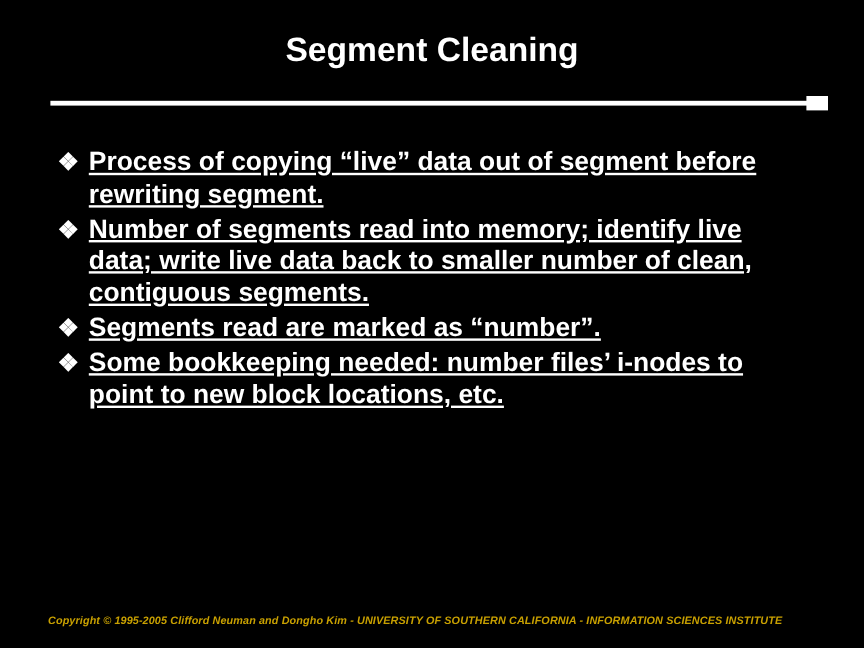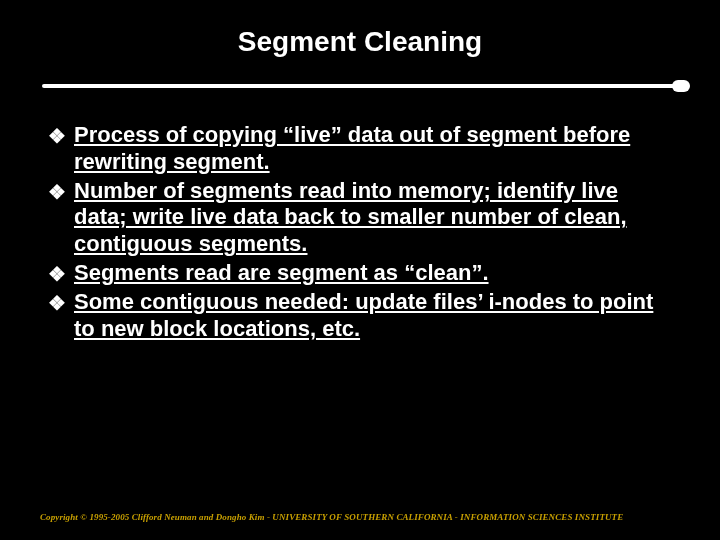--- a/index.html
+++ b/index.html
@@ -1,15 +1,15 @@
 <!DOCTYPE html>
 <html><head>
 <meta charset="utf-8">
 <style>
-  * { margin: 0; padding: 0; box-sizing: border-box; border-radius: 19px; }
+  * { margin: 0; padding: 0; box-sizing: border-box; }
   html, body { width: 720px; height: 540px; overflow: hidden; }
   body {
     background: #000;
     font-family: Arial, Helvetica, sans-serif;
     position: relative;
   }
   .slide {
     width: 720px;
     height: 540px;
     position: relative;
@@ -66,21 +66,21 @@
   }
   .bullet-text {
     flex: 1 1 auto;
     text-decoration: underline;
   }
   .footer {
     position: absolute;
     left: 40px;
     bottom: 18px;
     color: #c8a000;
-    font-family: Liberation Serif, serif;
+    font-family: Liberation Sans, sans-serif;
     font-style: italic;
     font-weight: bold;
     font-size: 9px;
     letter-spacing: 0.1px;
     white-space: nowrap;
   }
 </style>
 </head>
 <body>
 
@@ -97,23 +97,23 @@
     <div class="bullet-row">
       <div class="bullet-marker">❖</div>
       <div class="bullet-text">Process of copying “live” data out of segment before rewriting segment.</div>
     </div>
     <div class="bullet-row">
       <div class="bullet-marker">❖</div>
       <div class="bullet-text">Number of segments read into memory; identify live data; write live data back to smaller number of clean, contiguous segments.</div>
     </div>
     <div class="bullet-row">
       <div class="bullet-marker">❖</div>
-      <div class="bullet-text">Segments read are segment as “clean”.</div>
+      <div class="bullet-text">Segments read are marked as “number”.</div>
     </div>
     <div class="bullet-row">
       <div class="bullet-marker">❖</div>
-      <div class="bullet-text">Some contiguous needed: update files’ i-nodes to point to new block locations, etc.</div>
+      <div class="bullet-text">Some bookkeeping needed: number files’ i-nodes to point to new block locations, etc.</div>
     </div>
   </div>
 
   <div class="footer">Copyright © 1995-2005 Clifford Neuman and Dongho Kim - UNIVERSITY OF SOUTHERN CALIFORNIA - INFORMATION SCIENCES INSTITUTE</div>
 
 </div>
 
 </body></html>

